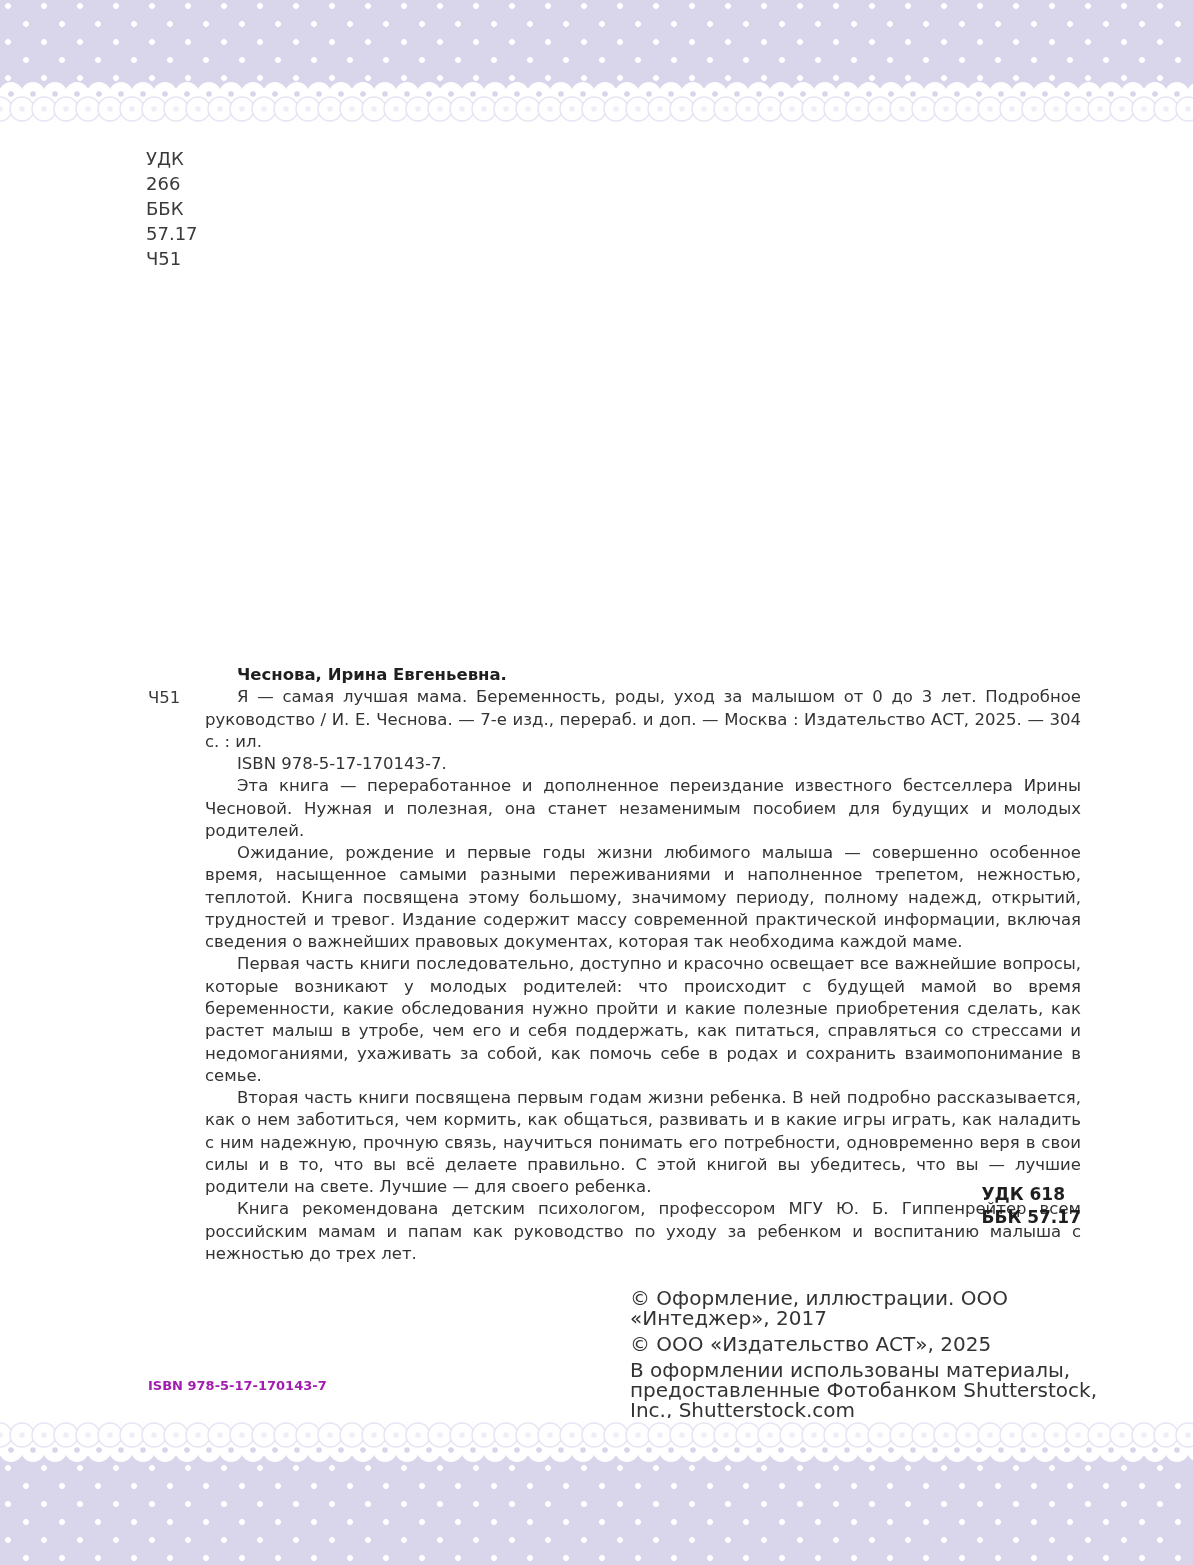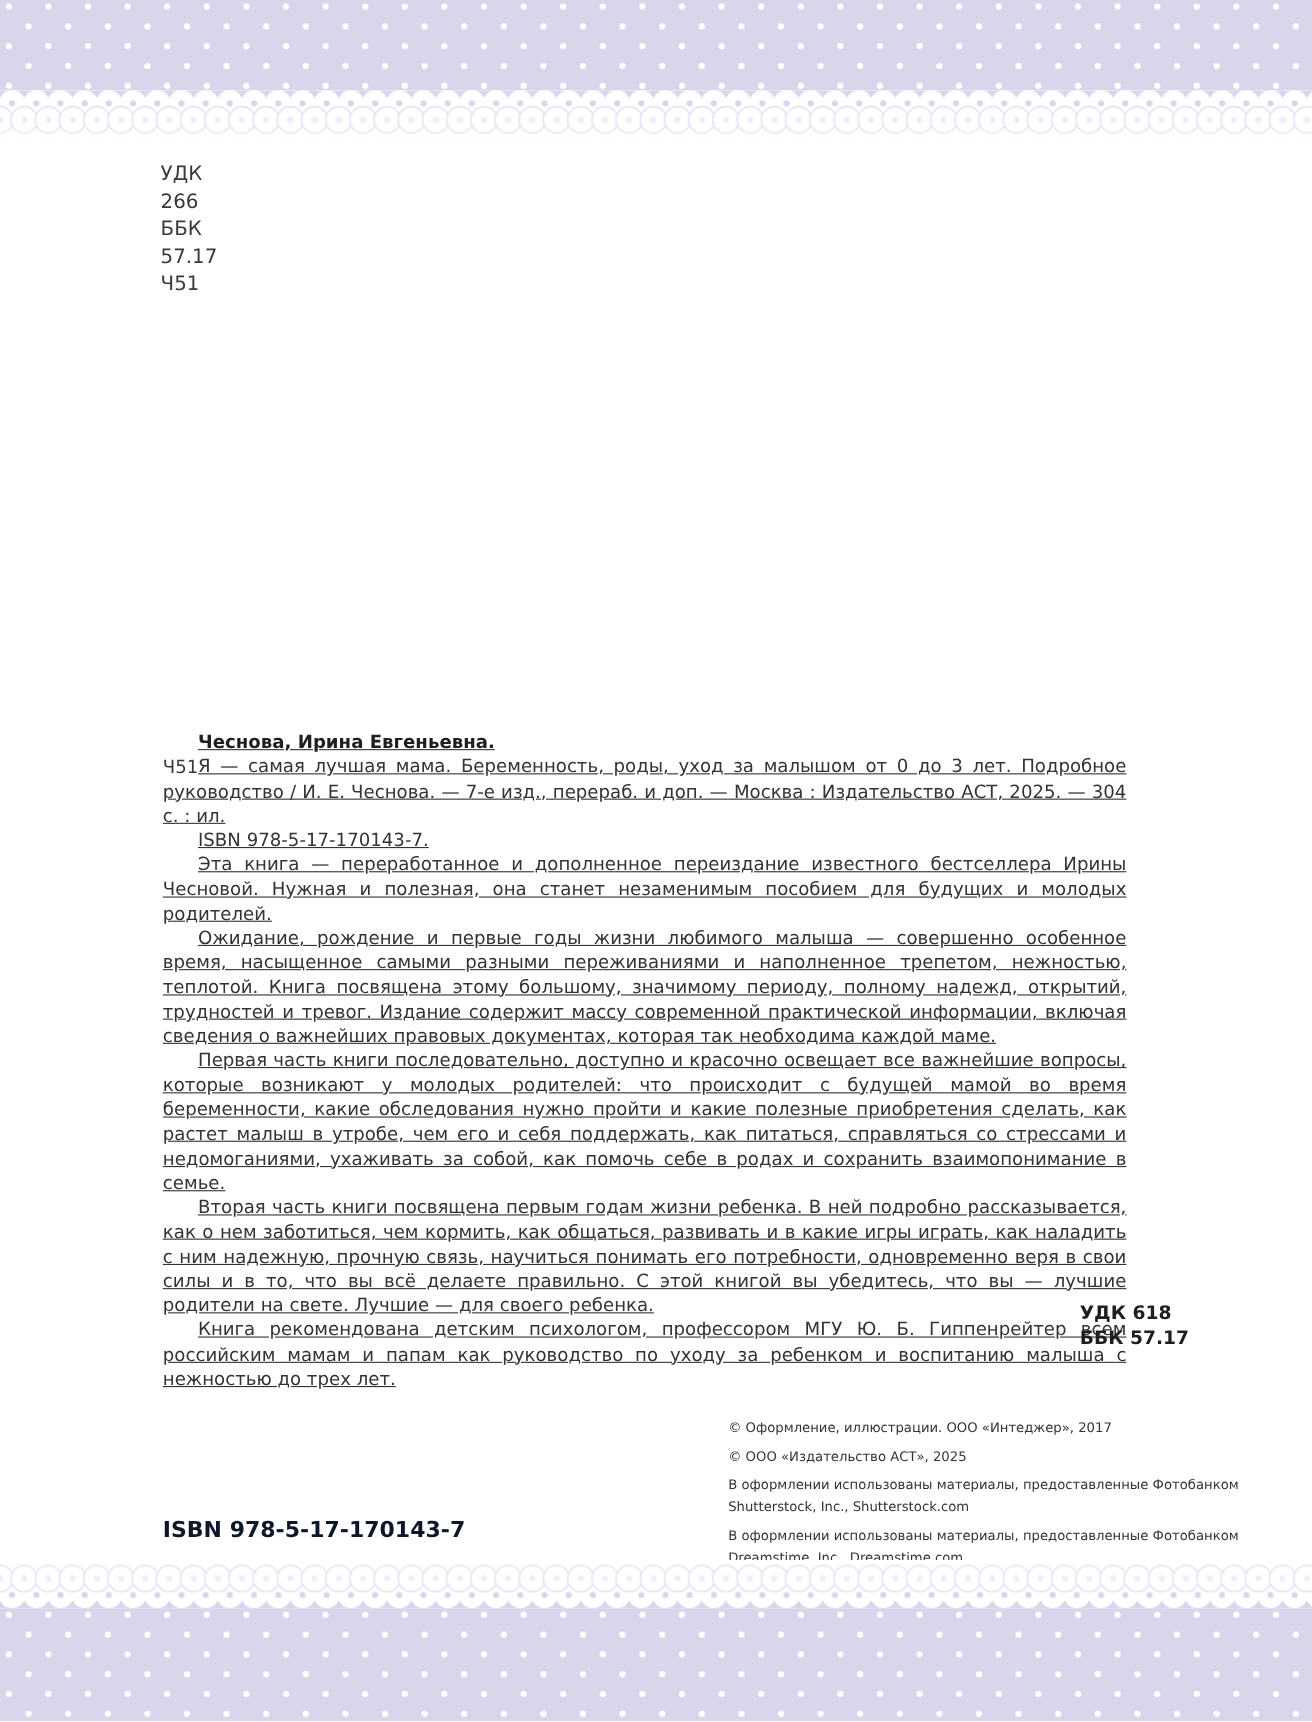--- a/index.html
+++ b/index.html
@@ -60,26 +60,26 @@
     width: 933px;
   }
   .margin-code {
     position: absolute;
     left: 0;
     top: 24px;
     font-size: 16.5px;
     color: #3a3a3a;
   }
   .text-col {
+    margin-left: 57px;
     width: 876px;
     font-size: 16.5px;
     line-height: 1.35;
     text-align: justify;
     color: #333333;
-    text-decoration: underline;
   }
   .text-col p { margin: 0; }
   .author-line {
     padding-left: 32px;
     font-weight: bold;
     color: #1f1f1f;
     text-align: left;
   }
   .desc-para { text-indent: 32px; }
   .isbn-line { padding-left: 32px; text-align: left; }
@@ -93,37 +93,37 @@
     text-align: left;
     font-weight: bold;
     font-size: 17px;
     line-height: 23px;
     color: #1f1f1f;
   }
 
   
   .copyright-block {
     position: absolute;
-    left: 662px;
+    left: 630px;
     top: 1288px;
     width: 470px;
-    font-size: 12px;
+    font-size: 20px;
     line-height: 20px;
     color: #333333;
   }
   .copyright-block .c-entry { margin: 0 0 6px 0; }
 
   
   .isbn-bottom {
     position: absolute;
     left: 148px;
     top: 1378px;
-    font-size: 20px;
+    font-size: 13px;
     font-weight: bold;
-    color: #0f172a;
+    color: #a21caf;
   }
 </style>
 </head>
 <body>
 
 <div class="page">
 
   <div class="dots dots-top"></div>
   <div class="lace lace-top">
     <svg width="1193" height="44" viewBox="0 0 1193 44" preserveAspectRatio="none" xmlns="http://www.w3.org/2000/svg">

